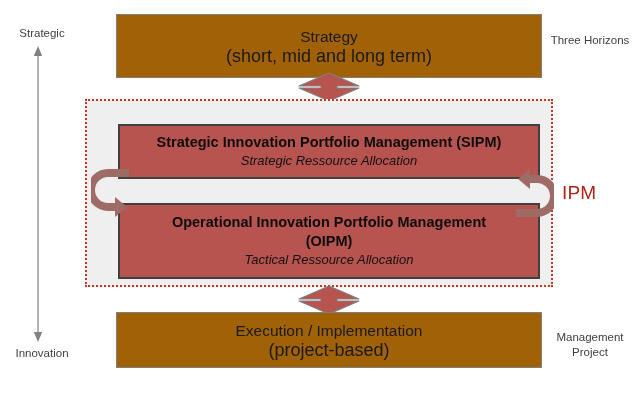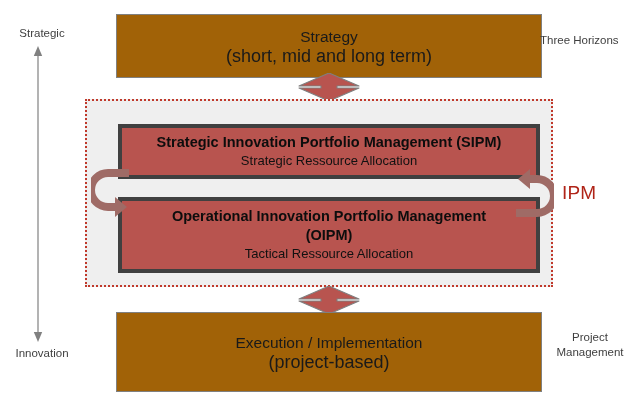--- a/index.html
+++ b/index.html
@@ -43,21 +43,21 @@
   }
 
   
   #right-label-three-horizons {
     position: absolute;
     left: 540px;
     top: 33px;
     width: 100px;
     font-size: 11.5px;
     color: #3f3f3f;
-    text-align: left;
+    text-align: center;
     line-height: 14px;
   }
   #right-label-project-management {
     position: absolute;
     left: 540px;
     top: 330px;
     width: 100px;
     font-size: 11.5px;
     color: #3f3f3f;
     text-align: center;
@@ -81,61 +81,62 @@
     align-items: center;
     justify-content: center;
     text-align: center;
   }
   .box-gray {
     background: #a16207;
     border: 1px solid #808080;
   }
   .box-red {
     background: #b8544f;
-    border: 4px solid #404040;
+    border: 2px solid #404040;
   }
 
   .box-title {
     font-size: 15.5px;
     color: #1a1a1a;
     line-height: 20px;
   }
   .box-sub {
     font-size: 18px;
     color: #1a1a1a;
     line-height: 18px;
   }
   .box-red .box-title {
     font-weight: bold;
     font-size: 14.5px;
     line-height: 19px;
     color: #0d0d0d;
   }
   .box-red .box-sub {
+    font-style: italic;
     font-size: 13px;
     line-height: 18px;
     color: #111111;
   }
 
   #box-strategy   { left: 116px; top: 14px;  width: 426px; height: 64px; }
-  #box-execution  { left: 116px; top: 312px; width: 426px; height: 80px; justify-content: center; }
+  #box-execution  { left: 116px; top: 312px; width: 426px; height: 56px; justify-content: center; }
 
   
   #ipm-container {
     position: absolute;
     left: 85px;
     top: 99px;
     width: 468px;
     height: 188px;
     box-sizing: border-box;
     background: #efefef;
     border: 2px dotted #c0392b;
   }
   #box-sipm { left: 118px; top: 124px; width: 422px; height: 55px; }
-  #box-oipm { left: 118px; top: 197px; width: 422px; height: 76px; }
+  #box-oipm { left: 118px; top: 203px; width: 422px; height: 76px; }
 
   
   .connector {
     position: absolute;
     width: 64px;
     height: 28px;
   }
   #connector-strategy-ipm { left: 297px; top: 73px; }
   #connector-ipm-execution { left: 297px; top: 286px; }
 
@@ -211,17 +212,17 @@
   </div>
 
   <div class="box box-gray" id="box-execution">
     <div class="box-title">Execution / Implementation</div>
     <div class="box-sub">(project-based)</div>
   </div>
 
   <div id="right-label-three-horizons">Three Horizons</div>
 
   <div id="right-label-project-management">
+    <div>Management</div>
     <div>Project</div>
-    <div>Management</div>
   </div>
 
 </div>
 
 </body></html>

